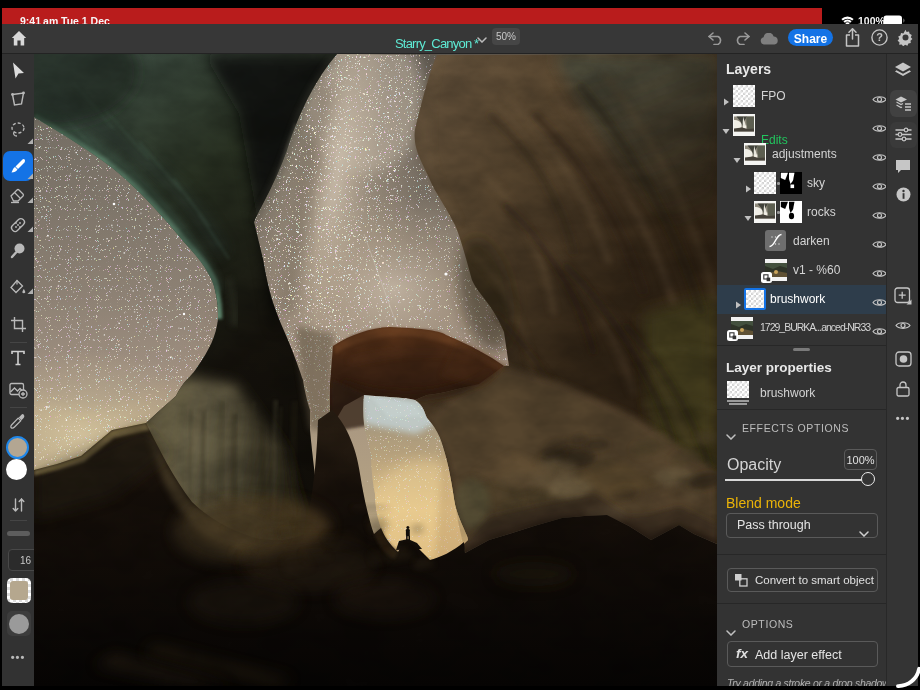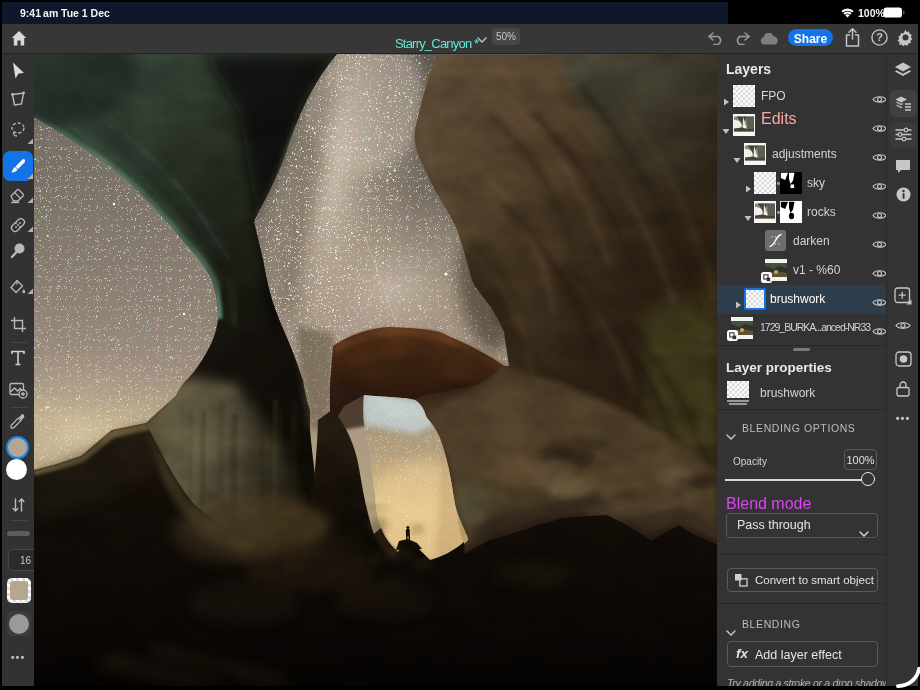--- a/index.html
+++ b/index.html
@@ -1,16 +1,16 @@
 <!DOCTYPE html>
 <html><head><meta charset="utf-8"><style>
 *{margin:0;padding:0;box-sizing:border-box}
 html,body{width:920px;height:690px;overflow:hidden;background:#000;font-family:"Liberation Sans",sans-serif}
 #stage{position:relative;width:920px;height:690px;background:#000}
-#status{position:absolute;left:2px;top:0;width:726px;height:24px;background:#0f172a;color:#f5f5f5}
+#status{position:absolute;left:2px;top:8px;width:820px;height:24px;background:#b91c1c;color:#f5f5f5}
 #topbar{position:absolute;left:2px;top:24px;width:916px;height:30px;background:#373737;border-bottom:1px solid #232323}
 #lefttool{position:absolute;left:2px;top:54px;width:32px;height:632px;background:#323232}
 #canvwrap{position:absolute;left:34px;top:54px;width:683px;height:632px;background:#111}
 #panel{position:absolute;left:717px;top:54px;width:169px;height:632px;background:#333333;overflow:hidden}
 #strip{position:absolute;left:886px;top:54px;width:32px;height:632px;background:#343434;border-left:1px solid #282828}
 #botbar{position:absolute;left:0;top:686px;width:920px;height:4px;background:#000}
 .icon{position:absolute;left:0;width:32px;display:flex;justify-content:center}
 </style></head><body>
 <div id="stage">
 <div style="position:absolute;left:0;top:0;width:920px;height:1.5px;background:#000;z-index:5"></div>
@@ -852,21 +852,21 @@
       <span style="position:absolute;left:16px;top:60px;width:22px;height:22px;display:inline-block"><svg width="22" height="22" viewBox="0 0 22 22">
           <rect width="22" height="22" fill="#f5f5f3"></rect>
           <rect x="1" y="2.5" width="20" height="15" fill="#8f8a7c"></rect>
           <path d="M1 6 C4 5.5 6.5 7 8.5 9.5 L8.5 13 C5.5 15.5 3 16.5 1 16.5 Z" fill="#f0eee6"></path>
           <path d="M3.5 2.5 L14 2.5 L11 7.5 L9.5 12 L7.5 7.5 Z" fill="#41423a"></path>
           <path d="M10.5 2.5 C10.5 6 12 8 12.5 10.5 L13 14 L10 14 C9.5 9.5 9.7 5.5 10.5 2.5 Z" fill="#e9e7dd"></path>
           <path d="M13.5 2.5 L21 2.5 L21 16 L14.5 16 C13.5 11 13 6.5 13.5 2.5 Z" fill="#5c5e50"></path>
           <rect x="10.3" y="11.5" width="3" height="4.5" fill="#f2efe5"></rect>
           <path d="M1 14.5 L9 13.5 L15 15 L21 14.5 L21 17.5 L1 17.5 Z" fill="#46423a"></path>
         </svg></span>
-      <span style="position:absolute;left:44px;top:56px;font-size:16px;color:#fca5a5;white-space:nowrap">Edits</span>
+      <span style="position:absolute;left:44px;top:79px;font-size:12px;color:#22c55e;white-space:nowrap">Edits</span>
       <span style="position:absolute;left:155px;top:66px"><svg width="15" height="11" viewBox="0 0 15 11">
           <path d="M1 5.5 C3.2 1.8 11.8 1.8 14 5.5 C11.8 9.2 3.2 9.2 1 5.5 Z" fill="none" stroke="#c3c3c3" stroke-width="1.15"></path>
           <circle cx="7.5" cy="5.5" r="2" fill="none" stroke="#c3c3c3" stroke-width="1.15"></circle>
         </svg></span>
       <span style="position:absolute;left:16px;top:96px"><svg width="8" height="8" viewBox="0 0 8 8">
           <path d="M0.5 2 L7.5 2 L4 7 Z" fill="#c0c0c0"></path>
         </svg></span>
       <span style="position:absolute;left:27px;top:89px;width:22px;height:22px;display:inline-block"><svg width="22" height="22" viewBox="0 0 22 22">
           <rect width="22" height="22" fill="#f5f5f3"></rect>
           <rect x="1" y="2.5" width="20" height="15" fill="#8f8a7c"></rect>
@@ -987,43 +987,43 @@
       <div style="position:absolute;left:76px;top:293.5px;width:17px;height:3px;border-radius:2px;background:#7a7a7a"></div>
       <div style="position:absolute;left:9px;top:306px;font-size:13.5px;font-weight:bold;color:#e8e8e8">Layer properties</div>
       <div style="position:absolute;left:10px;top:327px;width:22px;height:17px;background-image:linear-gradient(45deg,#d4d4d4 25%,transparent 25%,transparent 75%,#d4d4d4 75%),linear-gradient(45deg,#d4d4d4 25%,transparent 25%,transparent 75%,#d4d4d4 75%);background-size:5px 5px;background-position:0 0,2.5px 2.5px;background-color:#fff"></div>
       <div style="position:absolute;left:10px;top:346px;width:22px;height:1.5px;background:#9a9a9a"></div>
       <div style="position:absolute;left:12px;top:349px;width:18px;height:1.5px;background:#9a9a9a"></div>
       <div style="position:absolute;left:43px;top:332px;font-size:12px;color:#d4d4d4">brushwork</div>
       <div style="position:absolute;left:0;top:355px;width:169px;height:1px;background:#272727"></div>
       <span style="position:absolute;left:9px;top:372px"><svg width="10" height="6" viewBox="0 0 10 6">
           <path d="M1 1 L5 5 L9 1" stroke="#c0c0c0" stroke-width="1.5" fill="none" stroke-linecap="round"></path>
         </svg></span>
-      <span style="position:absolute;left:25px;top:368px;font-size:10.5px;letter-spacing:0.6px;color:#bdbdbd">BLENDING OPTIONS</span>
-      <div style="position:absolute;left:16px;top:402px;font-size:10px;color:#d4d4d4">Opacity</div>
+      <span style="position:absolute;left:25px;top:368px;font-size:10.5px;letter-spacing:0.6px;color:#bdbdbd">EFFECTS OPTIONS</span>
+      <div style="position:absolute;left:10px;top:402px;font-size:16px;color:#d4d4d4">Opacity</div>
       <div style="position:absolute;left:127px;top:395px;width:33px;height:21px;border:1px solid #5a5a5a;border-radius:4px;color:#e0e0e0;font-size:11px;text-align:center;line-height:21px">100%</div>
       <div style="position:absolute;left:8px;top:424.5px;width:146px;height:2px;background:#d8d8d8"></div>
       <div style="position:absolute;left:144px;top:418px;width:14px;height:14px;border-radius:50%;border:1.5px solid #ececec;background:#333"></div>
-      <div style="position:absolute;left:9px;top:441px;font-size:16px;color:#d946ef">Blend mode</div>
+      <div style="position:absolute;left:9px;top:441px;font-size:14px;color:#eab308">Blend mode</div>
       <div style="position:absolute;left:9px;top:459px;width:152px;height:25px;border:1px solid #5a5a5a;border-radius:4px"></div>
       <div style="position:absolute;left:20px;top:464px;font-size:12.5px;color:#e4e4e4">Pass through</div>
       <span style="position:absolute;left:142px;top:469px"><svg width="10" height="6" viewBox="0 0 10 6">
           <path d="M1 1 L5 5 L9 1" stroke="#d0d0d0" stroke-width="1.5" fill="none" stroke-linecap="round"></path>
         </svg></span>
       <div style="position:absolute;left:0;top:500px;width:169px;height:1px;background:#272727"></div>
       <div style="position:absolute;left:10px;top:514px;width:151px;height:24px;border:1px solid #5a5a5a;border-radius:4px"></div>
       <svg style="position:absolute;left:17px;top:519px" width="14" height="14" viewBox="0 0 14 14">
         <rect x="1" y="1" width="6.5" height="6.5" fill="#d0d0d0"></rect>
         <rect x="5.8" y="5.8" width="7.2" height="7.2" fill="none" stroke="#d0d0d0" stroke-width="1.3"></rect>
       </svg>
       <div style="position:absolute;left:38px;top:520px;font-size:11.5px;color:#e0e0e0">Convert to smart object</div>
       <div style="position:absolute;left:0;top:549px;width:169px;height:1px;background:#272727"></div>
       <span style="position:absolute;left:9px;top:568px"><svg width="10" height="6" viewBox="0 0 10 6">
           <path d="M1 1 L5 5 L9 1" stroke="#c0c0c0" stroke-width="1.5" fill="none" stroke-linecap="round"></path>
         </svg></span>
-      <span style="position:absolute;left:25px;top:564px;font-size:10.5px;letter-spacing:0.6px;color:#bdbdbd">BLENDING</span>
+      <span style="position:absolute;left:25px;top:564px;font-size:10.5px;letter-spacing:0.6px;color:#bdbdbd">OPTIONS</span>
       <div style="position:absolute;left:10px;top:587px;width:151px;height:26px;border:1px solid #5a5a5a;border-radius:4px"></div>
       <div style="position:absolute;left:19px;top:592px;font-size:13.5px;font-style:italic;font-weight:bold;color:#e0e0e0">fx</div>
       <div style="position:absolute;left:38px;top:594px;font-size:12.5px;color:#e5e5e5">Add layer effect</div>
       <div style="position:absolute;left:10px;top:623px;font-size:10.5px;letter-spacing:-0.3px;font-style:italic;color:#b0b0b0;white-space:nowrap">Try adding a stroke or a drop shadow.</div>
     </div>
 <div id="strip">
       <div class="icon" style="top:8px">
         <svg width="18" height="16" viewBox="0 0 18 16">
           <path d="M9 0.5 L17 5 L9 9.5 L1 5 Z" fill="#c6c6c6"></path>
           <path d="M2.5 8.2 L9 11.8 L15.5 8.2 L17 9.5 L9 14 L1 9.5 Z" fill="#c6c6c6"></path>

